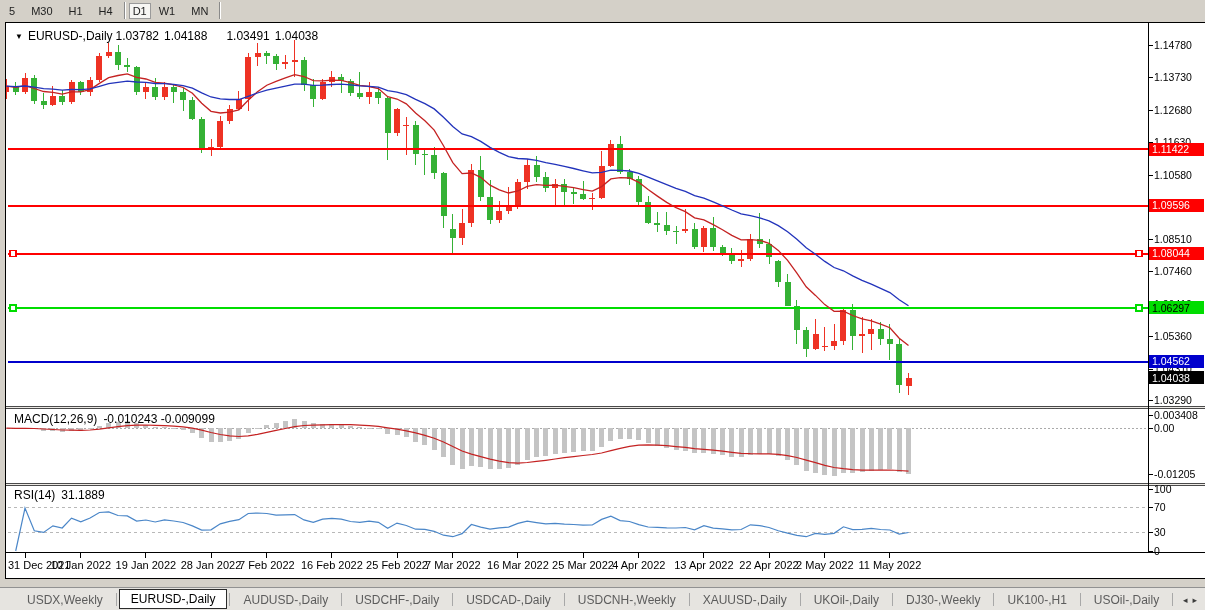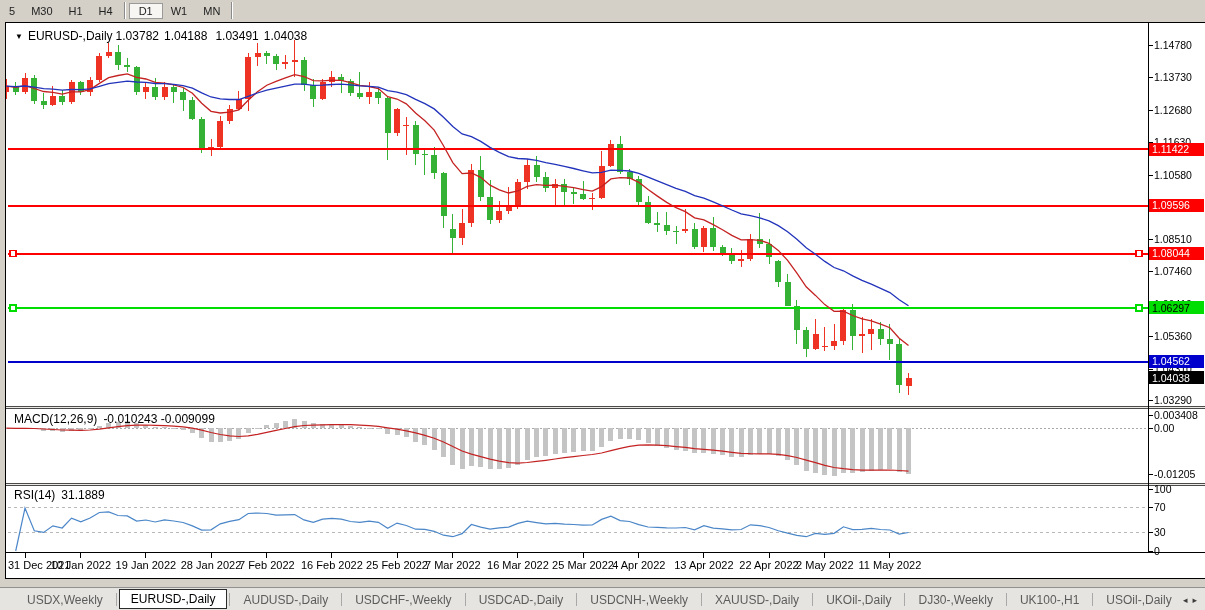--- a/index.html
+++ b/index.html
@@ -1,21 +1,21 @@
 <!DOCTYPE html>
 <html><head>
 <meta charset="utf-8">
 <style>
   html,body{margin:0;padding:0;}
   body{width:1205px;height:610px;position:relative;background:#d4d0c8;overflow:hidden;
        font-family:"Liberation Sans","DejaVu Sans",sans-serif;-webkit-font-smoothing:none;}
   
   .toolbar{position:absolute;left:0;top:0;width:1205px;height:21px;display:flex;align-items:center;padding-left:1px;}
   .tf{font-size:11px;color:#222;padding:2px 8px;cursor:default;white-space:nowrap;}
-  .tf.active{background:#f7f6f3;border:1px solid #9a9a9a;padding:1px 9px;}
+  .tf.active{background:#f7f6f3;border:1px solid #9a9a9a;padding:1px 3px;}
   .vsep{display:inline-block;width:0;height:17px;border-left:1px solid #8a8a8a;border-right:1px solid #ffffff;margin:0 3px;}
   
   #chart-frame{position:absolute;left:5px;top:22px;width:1199px;height:555px;background:#ffffff;border:1px solid #000;}
   #chart-svg{position:absolute;left:0;top:0;}
   svg text{font-family:"Liberation Sans","DejaVu Sans",sans-serif;}
   .sym-header{position:absolute;left:9px;top:6px;font-size:12px;color:#000;white-space:nowrap;}
   .hdr-arrow{font-size:8px;position:relative;top:-1px;}
   .hdr-sym{margin-left:5px;}
   .hdr-val{margin-left:3px;}
   .pane-label{position:absolute;left:8px;font-size:12px;color:#000;white-space:nowrap;}
@@ -448,41 +448,41 @@
       <line x1="763" y1="529.5" x2="763" y2="534.5" stroke="#000" shape-rendering="crispEdges"></line>
       <text x="763" y="546" font-size="11" fill="#000" text-anchor="middle" font-weight="normal">22 Apr 2022</text>
       <line x1="818.8000000000001" y1="529.5" x2="818.8000000000001" y2="534.5" stroke="#000" shape-rendering="crispEdges"></line>
       <text x="818.8000000000001" y="546" font-size="11" fill="#000" text-anchor="middle" font-weight="normal">2 May 2022</text>
       <line x1="883.9000000000001" y1="529.5" x2="883.9000000000001" y2="534.5" stroke="#000" shape-rendering="crispEdges"></line>
       <text x="883.9000000000001" y="546" font-size="11" fill="#000" text-anchor="middle" font-weight="normal">11 May 2022</text>
       <line x1="1142.5" y1="0" x2="1142.5" y2="529.5" stroke="#000" shape-rendering="crispEdges"></line>
     </svg>
 
   <div class="sym-header">
-    <span class="hdr-arrow">▼</span><span class="hdr-sym">EURUSD-,Daily</span><span class="hdr-val">1.03782</span><span class="hdr-val" style="margin-left:5px">1.04188</span><span class="hdr-val" style="margin-left:8px">1.03491</span><span class="hdr-val" style="margin-left:5px">1.04038</span>
+    <span class="hdr-arrow">▼</span><span class="hdr-sym">EURUSD-,Daily</span><span class="hdr-val">1.03782</span><span class="hdr-val" style="margin-left:5px">1.04188</span><span class="hdr-val" style="margin-left:19px">1.03491</span><span class="hdr-val" style="margin-left:5px">1.04038</span>
   </div>
 
   <div class="pane-label" id="macd-label">
     <span>MACD(12,26,9)</span><span class="ind-vals">-0.010243 -0.009099</span>
   </div>
 
   <div class="pane-label" id="rsi-label">
     <span>RSI(14)</span><span class="ind-vals">31.1889</span>
   </div>
 </div>
 
 <div class="tabbar">
   <div id="tabs">
       <span class="tab">USDX,Weekly</span>
       <span class="tab-sep"></span>
       <span class="tab active">EURUSD-,Daily</span>
       <span class="tab-sep"></span>
       <span class="tab">AUDUSD-,Daily</span>
       <span class="tab-sep"></span>
-      <span class="tab">USDCHF-,Weekly</span>
+      <span class="tab">USDCHF-,Daily</span>
       <span class="tab-sep"></span>
       <span class="tab">USDCAD-,Daily</span>
       <span class="tab-sep"></span>
       <span class="tab">USDCNH-,Weekly</span>
       <span class="tab-sep"></span>
       <span class="tab">XAUUSD-,Daily</span>
       <span class="tab-sep"></span>
       <span class="tab">UKOil-,Daily</span>
       <span class="tab-sep"></span>
       <span class="tab">DJ30-,Weekly</span>

